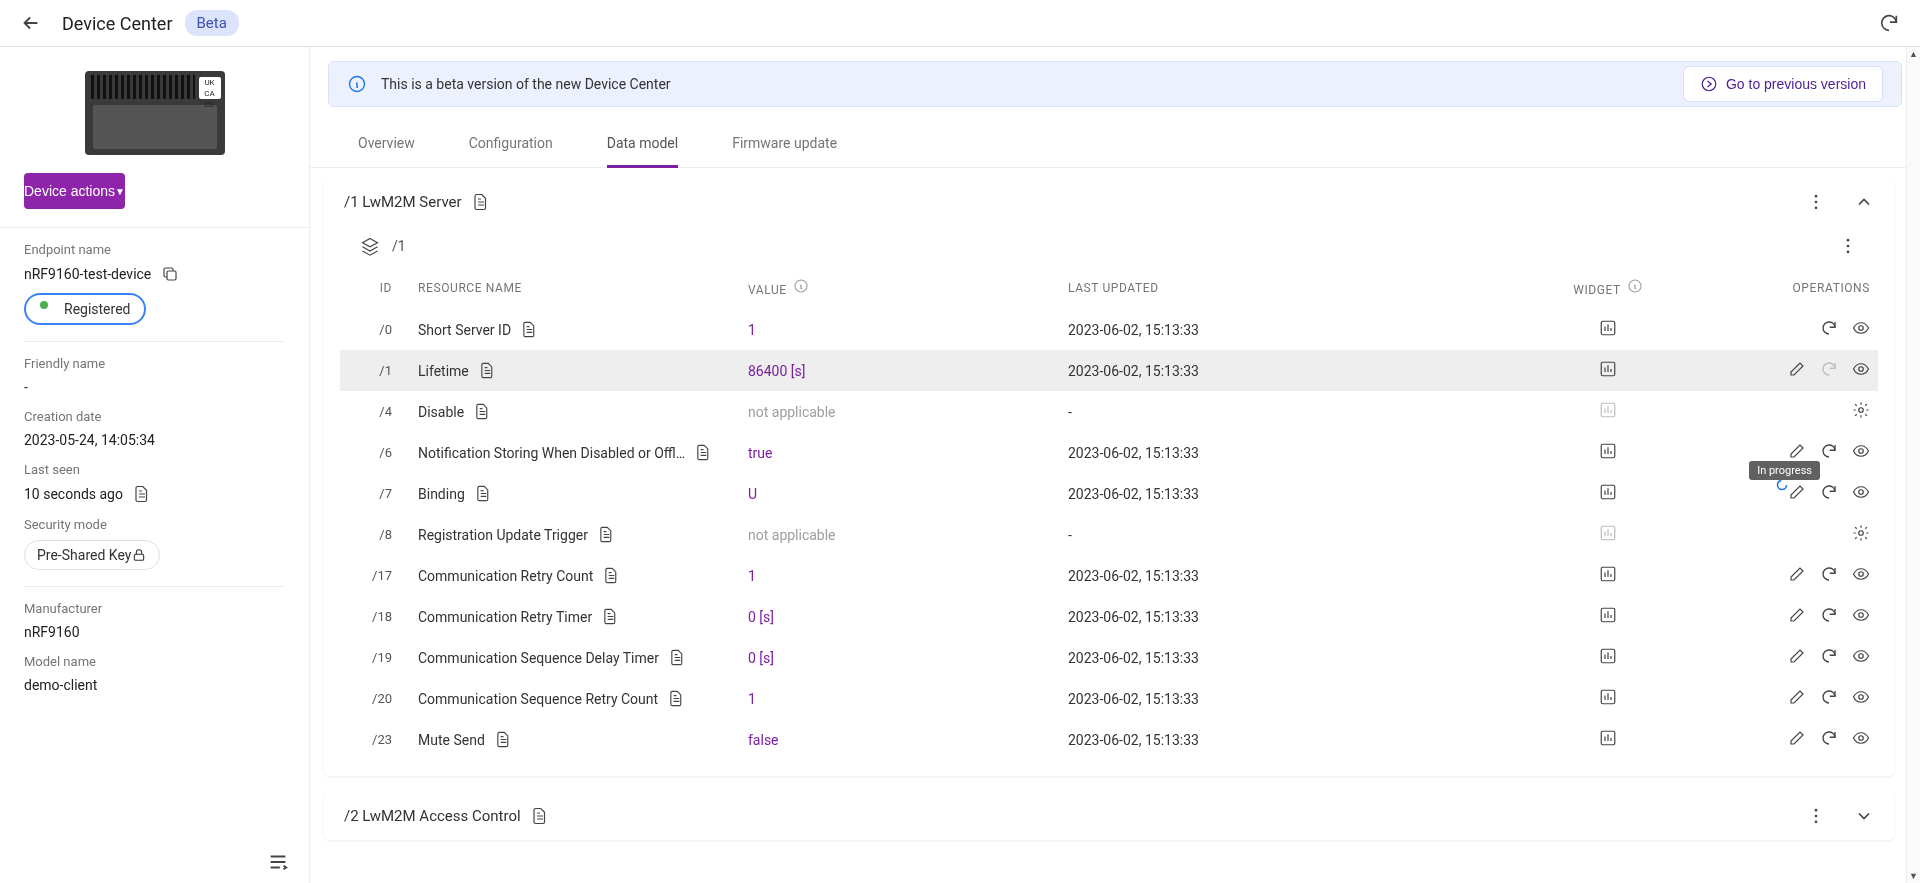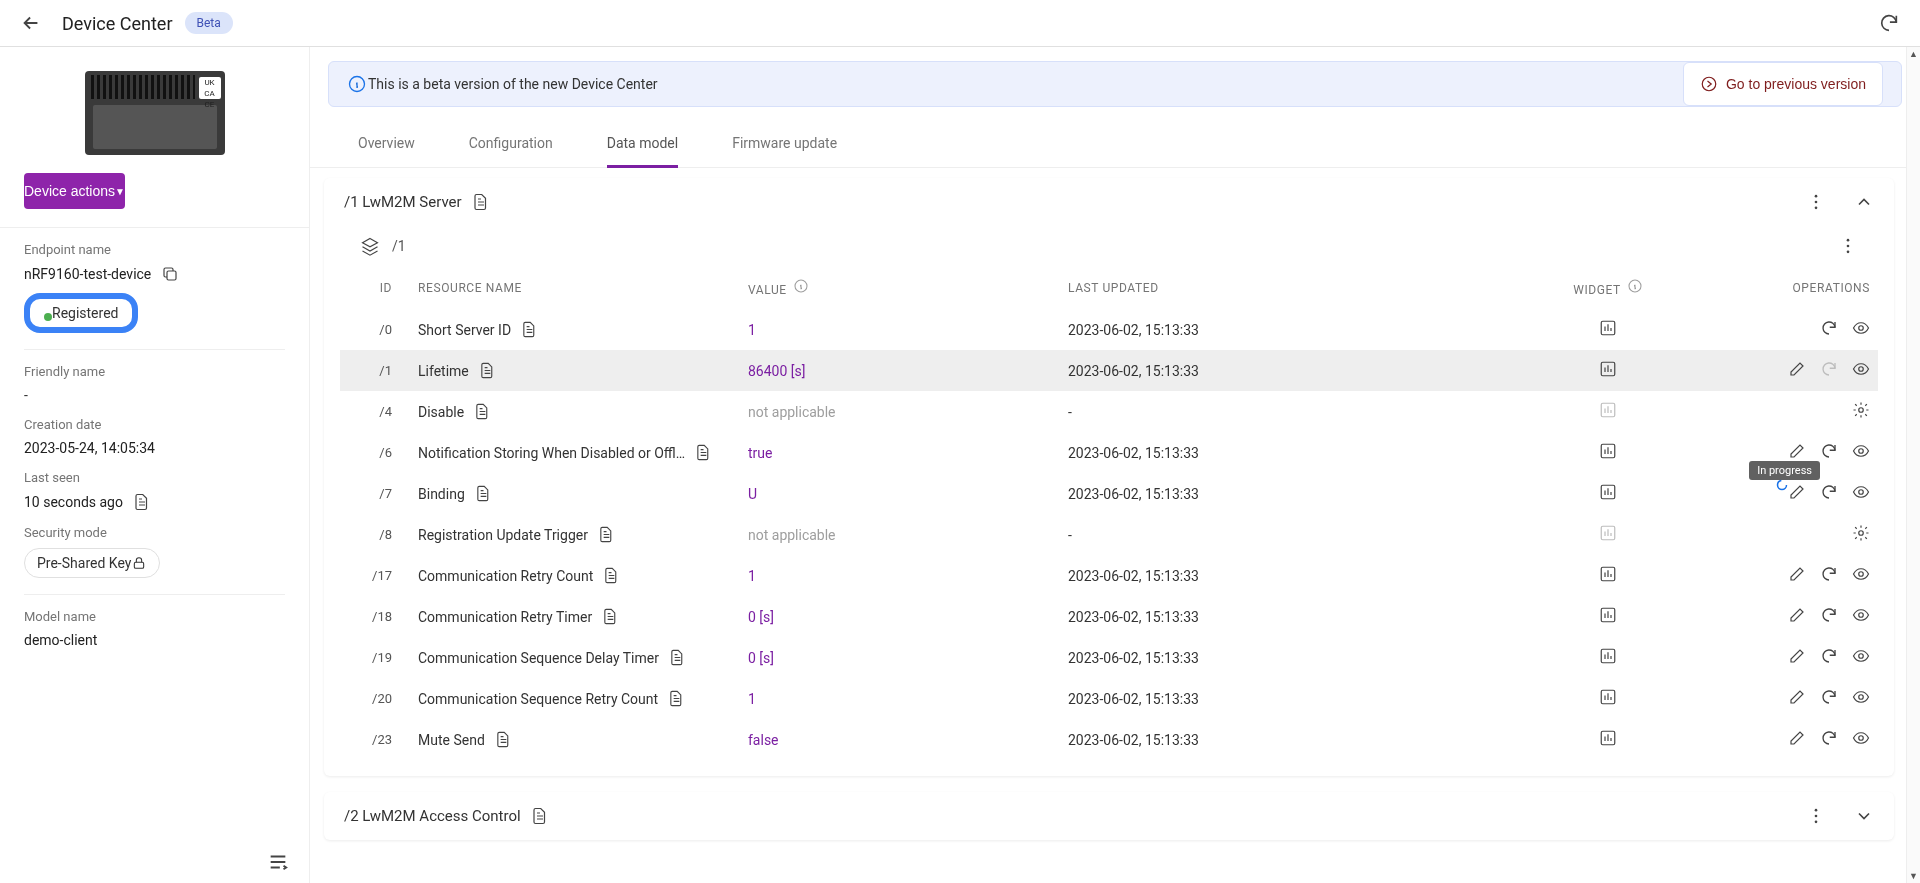--- a/index.html
+++ b/index.html
@@ -3,21 +3,21 @@
 <meta charset="utf-8">
 <style>
 *{box-sizing:border-box;margin:0;padding:0}
 html,body{width:1920px;height:883px;font-family:Roboto,Arial,sans-serif;font-size:14px;color:#212121;background:#fff;overflow:hidden}
 svg{display:block}
 
 
 .topbar{height:47px;border-bottom:1px solid #e0e0e0;display:flex;align-items:center;padding:0 20px}
 .topbar .back{margin-right:20px;cursor:pointer}
 .topbar .title{font-size:18px;font-weight:400;color:#212121}
-.topbar .beta{margin-left:12px;background:#dbe4fa;color:#3f51b5;padding:4px 12px;border-radius:12px;font-size:12px}
+.topbar .beta{margin-left:12px;background:#dbe4fa;color:#3f51b5;padding:4px 12px;border-radius:12px;font-size:15px}
 .topbar .refresh{margin-left:auto;cursor:pointer}
 
 
 .main{display:flex;height:836px}
 .sidebar{width:310px;flex-shrink:0;border-right:1px solid #eee;display:flex;flex-direction:column;position:relative;height:100%}
 .sidebar-scroll{overflow-y:auto;flex:1}
 .sidebar-scroll::-webkit-scrollbar{width:8px}
 .sidebar-scroll::-webkit-scrollbar-thumb{background:#bdbdbd;border-radius:4px}
 .content{flex:1;display:flex;flex-direction:column;position:relative}
 
@@ -29,32 +29,32 @@
 .chip .wl{position:absolute;right:4px;top:6px;width:22px;height:22px;background:#fff;border-radius:2px;font-size:8px;line-height:11px;text-align:center;z-index:1}
 
 .actions-btn{margin:0 24px;background:#8e24aa;color:#fff;border:none;border-radius:4px;height:36px;display:flex;align-items:center;justify-content:space-between;padding:0 0;cursor:pointer;font-size:14px}
 .actions-btn .arrow{font-size:10px}
 
 .sb-sep{margin:18px 0 0;border-top:1px solid #eee}
 .sb-group{padding:14px 24px 0}
 .sb-label{color:#757575;font-size:13px;margin-bottom:8px}
 .sb-val{color:#212121;font-size:14px;display:flex;align-items:center;gap:10px}
 .sb-val .dash{color:#333}
-.chip-reg{display:inline-flex;align-items:flex-end;gap:0;border:6px solid #3b82f6;border-radius:16px;padding:6px 14px;color:#333}
+.chip-reg{display:inline-flex;align-items:flex-start;gap:16px;border:2px solid #3b82f6;border-radius:16px;padding:6px 14px;color:#333}
 .chip-reg .dot{width:8px;height:8px;background:#4caf50;border-radius:50%}
 .chip-psk{display:inline-flex;align-items:center;border:1px solid #e0e0e0;border-radius:16px;padding:6px 12px;color:#333}
 .sb-border{border-bottom:1px solid #eee;margin:16px 24px 0}
 
 .collapse-icon{position:absolute;bottom:10px;right:20px;cursor:pointer}
 
 
-.banner{margin:14px 18px;height:46px;background:#edf1fd;border:1px solid #d7e0fa;border-radius:6px;display:flex;align-items:center;padding:0 18px;gap:1px}
+.banner{margin:14px 18px;height:46px;background:#edf1fd;border:1px solid #d7e0fa;border-radius:6px;display:flex;align-items:center;padding:0 18px;gap:14px}
 .banner .info-ic{color:#1a73e8}
 .banner .txt{color:#333}
-.prev-btn{margin-left:auto;border:1px solid #d7e0fa;background:#fff;border-radius:6px;height:44px;padding:0 16px;display:flex;align-items:center;gap:8px;color:#7f1d1d;cursor:pointer;font-size:14px}
+.prev-btn{margin-left:auto;border:1px solid #d7e0fa;background:#fff;border-radius:6px;height:36px;padding:0 16px;display:flex;align-items:center;gap:8px;color:#4c1d95;cursor:pointer;font-size:14px}
 
 
 .tabs{display:flex;gap:54px;padding:0 48px;border-bottom:1px solid #eee}
 .tab{color:#757575;font-size:14px;padding:14px 0;cursor:pointer}
 .tab.active{color:#555;border-bottom:3px solid #7b1fa2;margin-bottom:-1px}
 
 
 .panels{flex:1;overflow:auto;padding:10px 14px}
 .panel{background:#fff;border-radius:6px;box-shadow:0 1px 3px rgba(0,0,0,0.08);margin-bottom:16px}
 .panel-head{display:flex;align-items:center;padding:14px 20px;gap:10px}
@@ -231,20 +231,26 @@
         <div class="sb-val">
           <span class="chip-psk">
             <span>Pre-Shared Key</span>
             <svg width="16" height="16" viewBox="0 0 24 24">
                 <use href="#i-lock"></use>
               </svg>
           </span>
         </div>
       </div>
       <div class="sb-border"></div>
+      <div class="sb-group">
+        <div class="sb-label">Manufacturer</div>
+        <div class="sb-val">
+            <span>nRF9160</span>
+          </div>
+      </div>
       <div class="sb-group" style="padding-bottom:20px">
         <div class="sb-label">Model name</div>
         <div class="sb-val">
             <span>demo-client</span>
           </div>
       </div>
     </div>
     <span class="collapse-icon ic-btn">
         <svg width="22" height="22" viewBox="0 0 24 24">
           <use href="#i-menu"></use>

